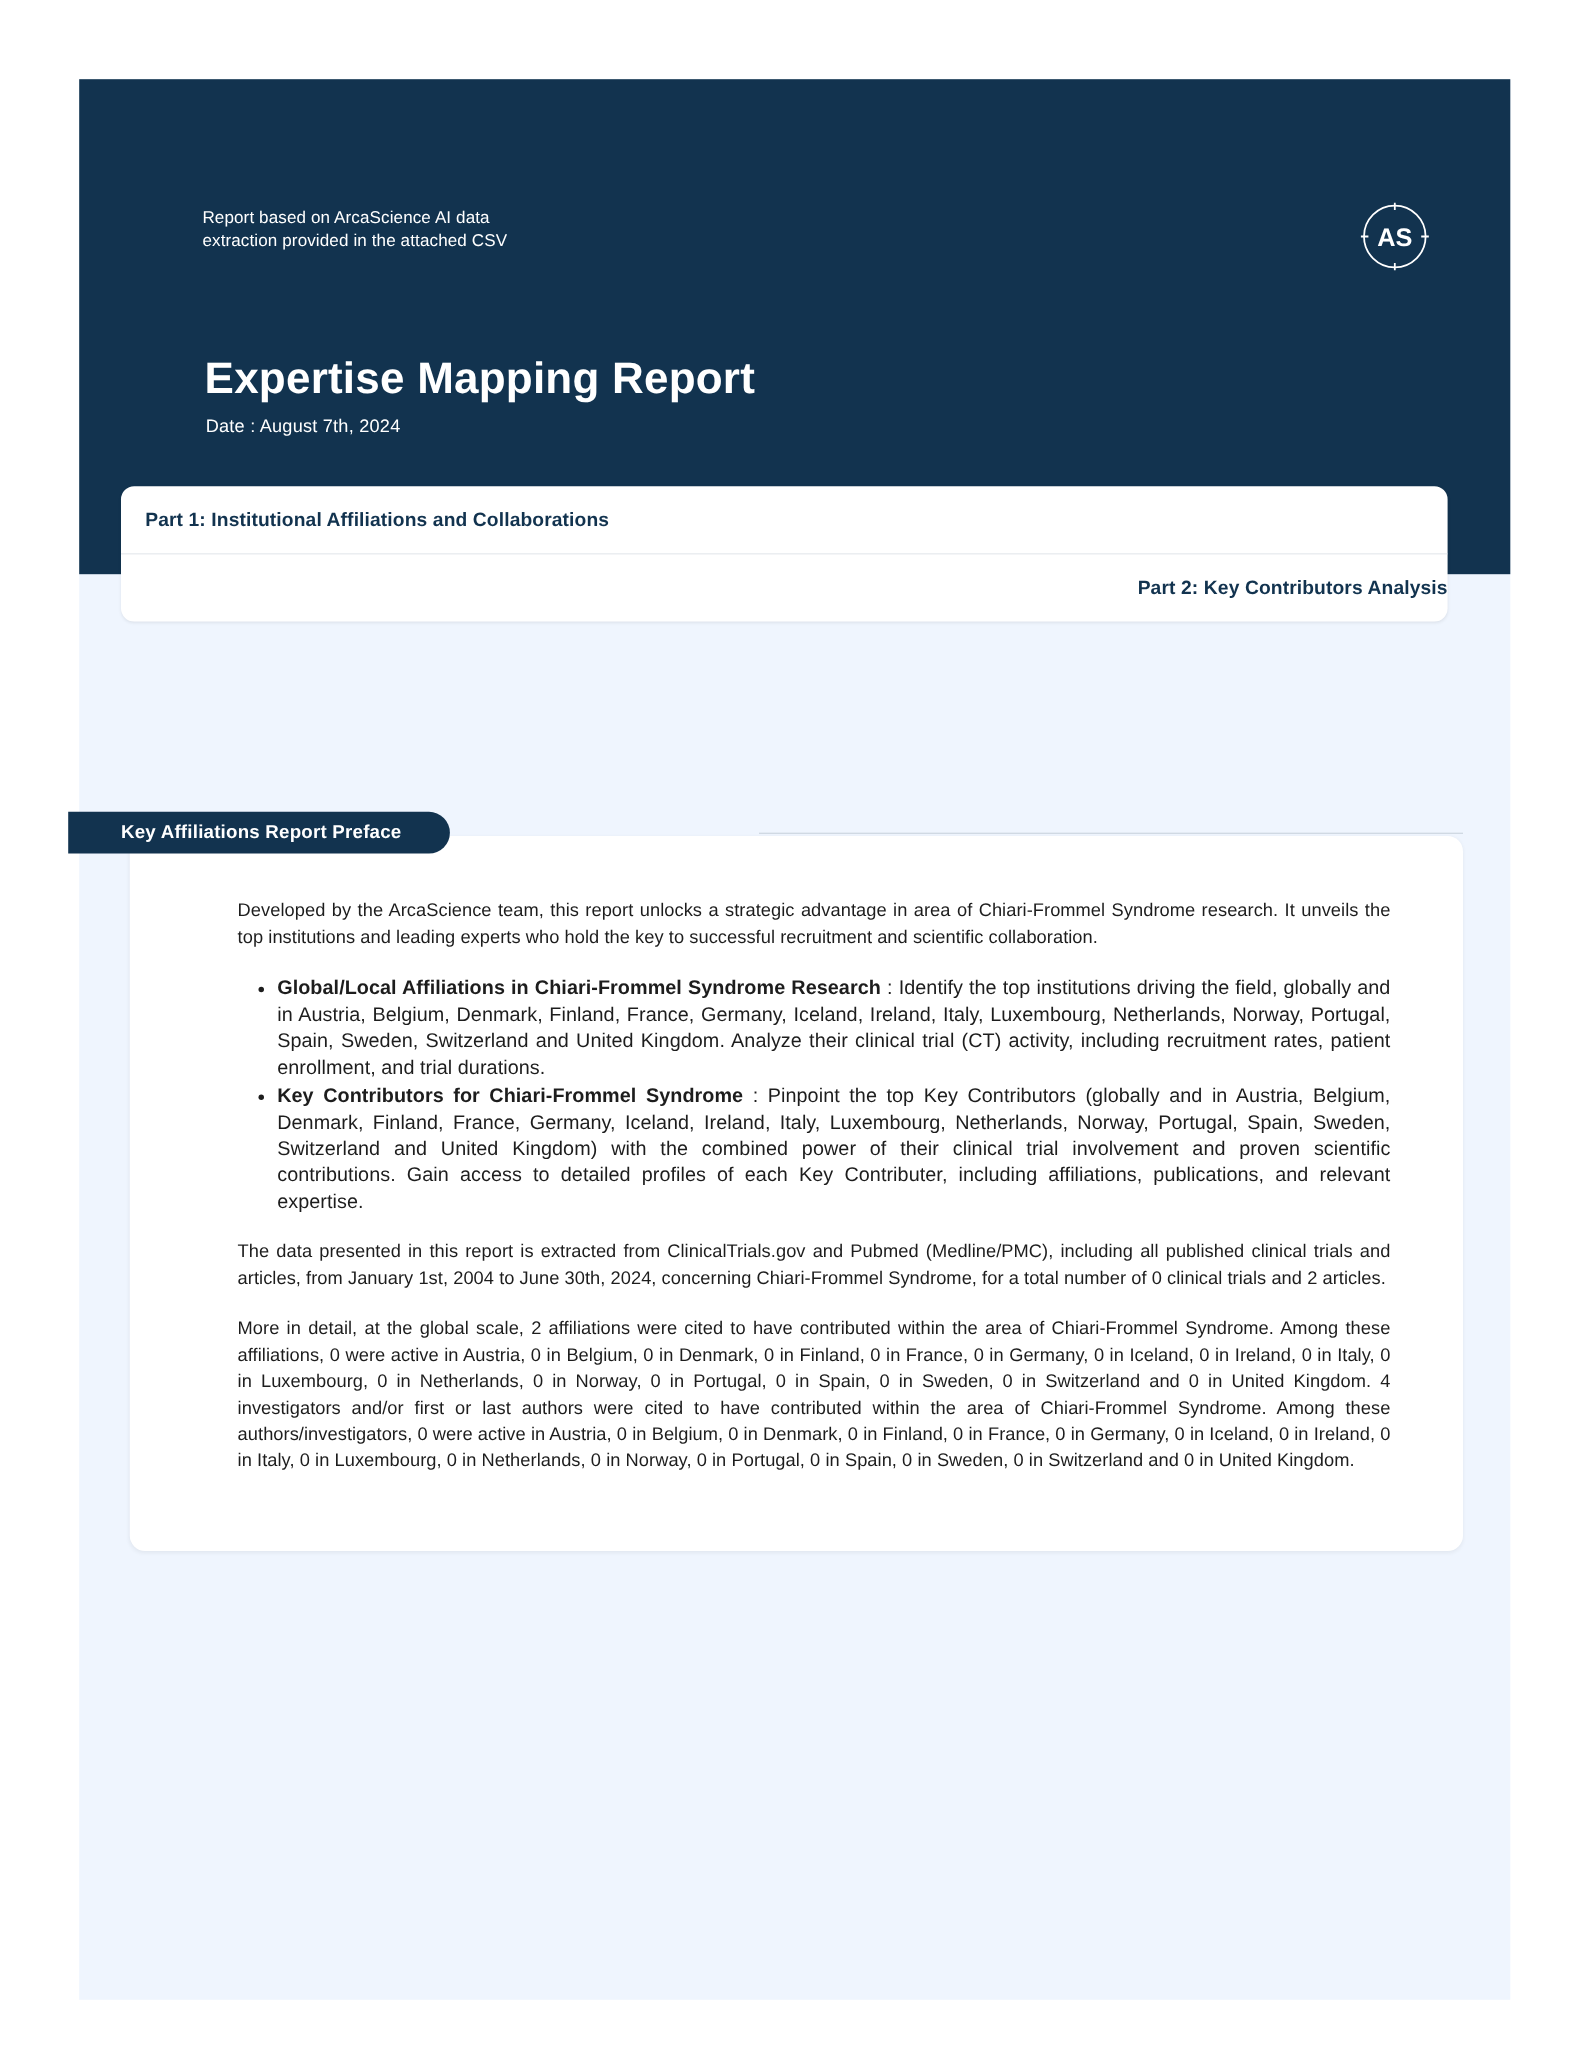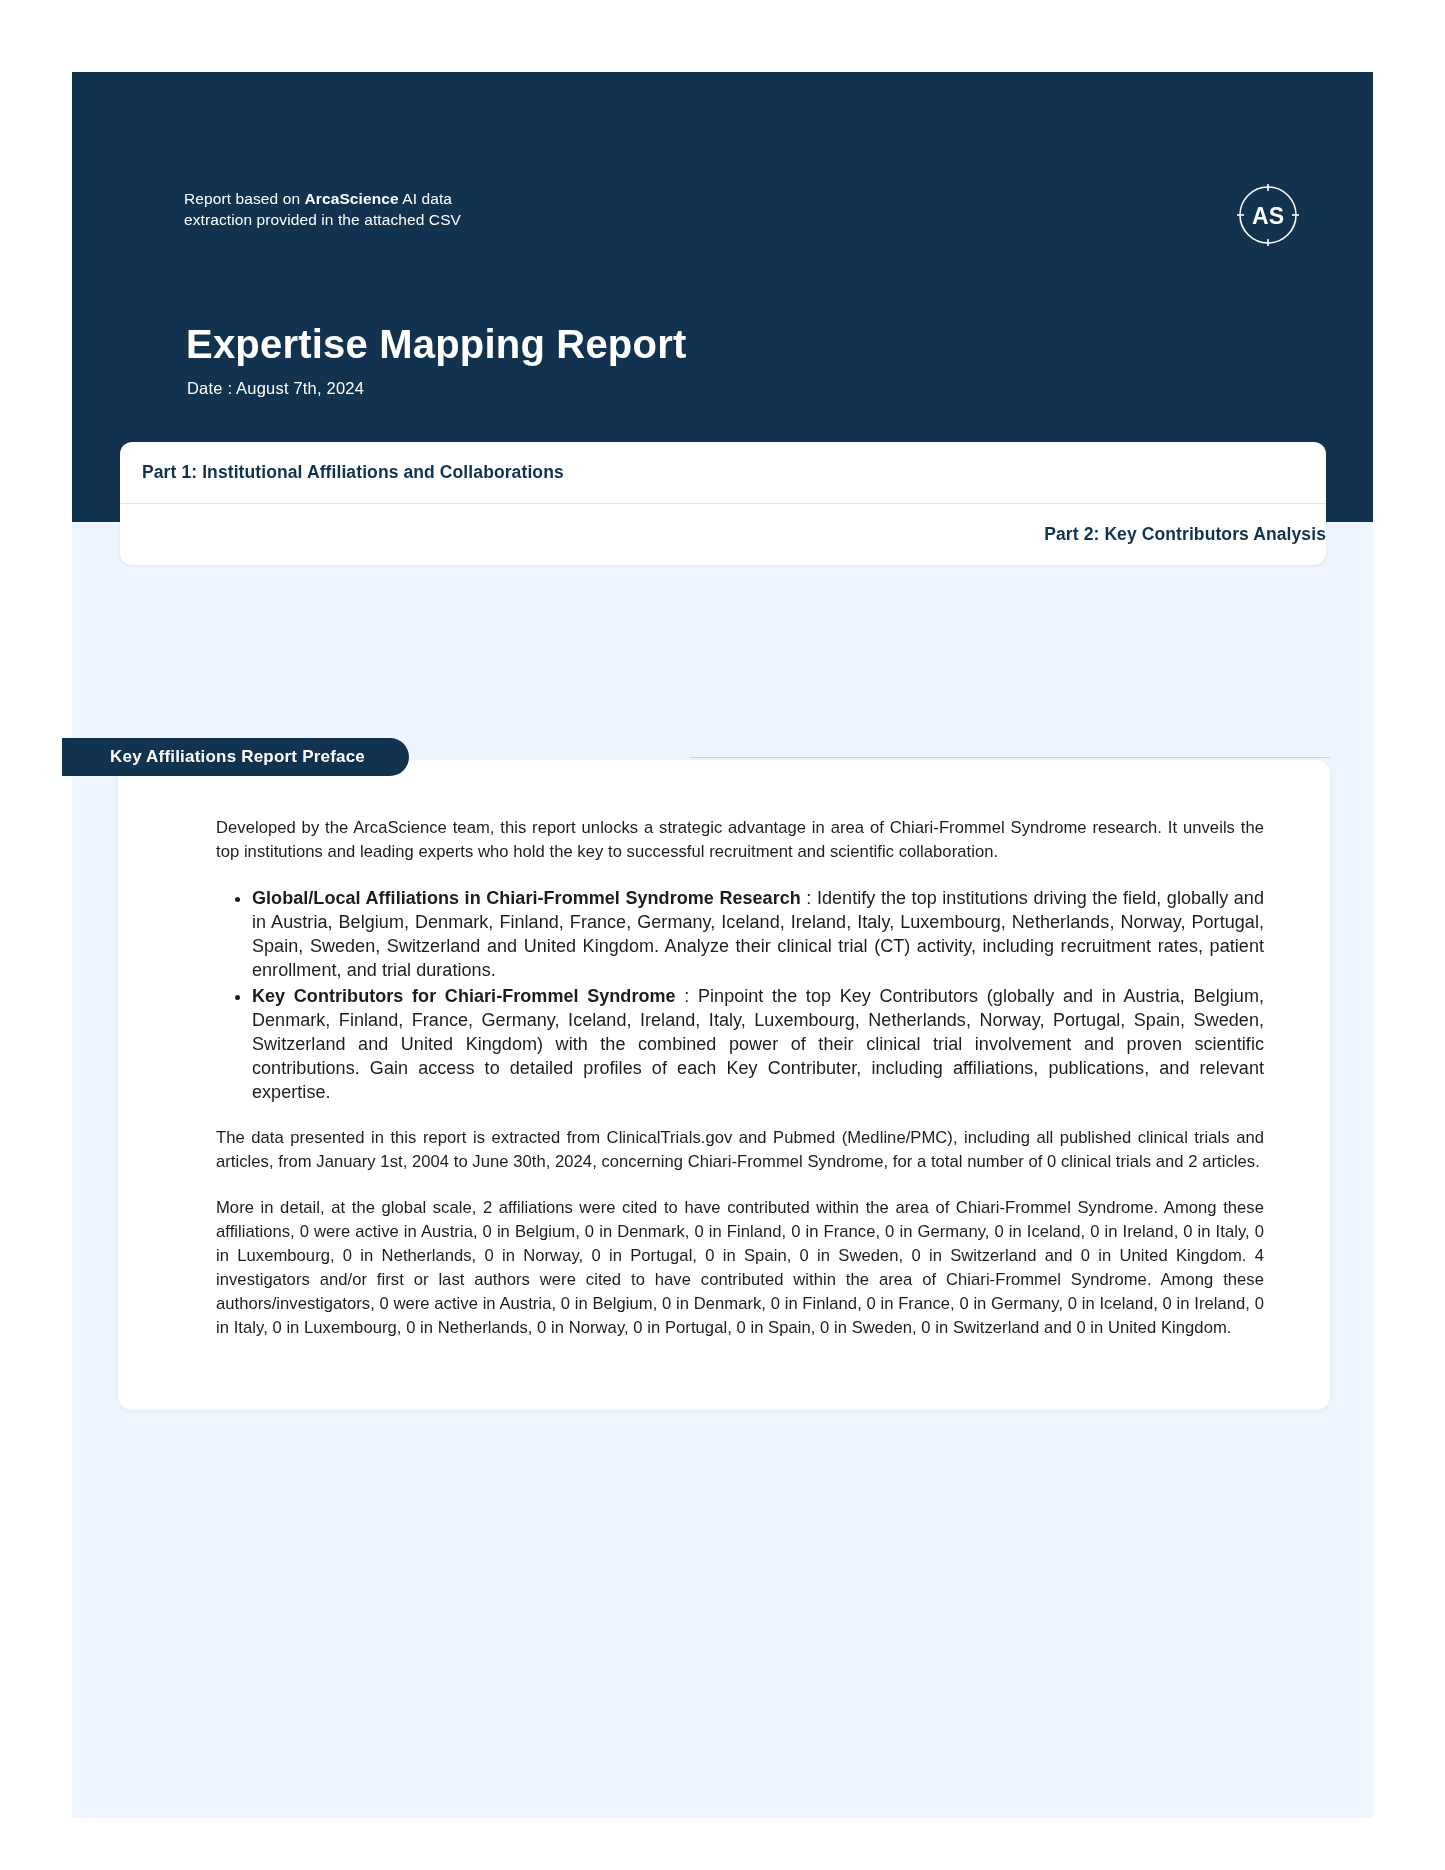--- a/index.html
+++ b/index.html
@@ -37,21 +37,21 @@
   .header-note {
     position: absolute;
     left: 112px;
     top: 116px;
     width: 330px;
     color: #ffffff;
     font-size: 15.5px;
     line-height: 21px;
     letter-spacing: .1px;
   }
-  .header-note b { font-weight: bold; }
+  .header-note b { font-weight: normal; }
   .logo {
     position: absolute;
     right: 74px;
     top: 112px;
     width: 62px;
     height: 62px;
   }
   .logo svg { display: block; }
   .report-title {
     position: absolute;
@@ -73,21 +73,21 @@
   .toc-title {
     position: absolute;
     left: 131px;
     top: 400px;
     color: #ffffff;
     font-size: 23px;
     letter-spacing: .2px;
   }
   .toc {
     position: absolute;
-    left: 120px;
+    left: 110px;
     top: 442px;
     width: 1206px;
     background: #ffffff;
     border-radius: 12px;
     box-shadow: 0 1px 3px rgba(0,0,0,.08);
     overflow: hidden;
   }
   .toc-item {
     padding: 20px 0 20px 22px;
     font-size: 17.5px;

